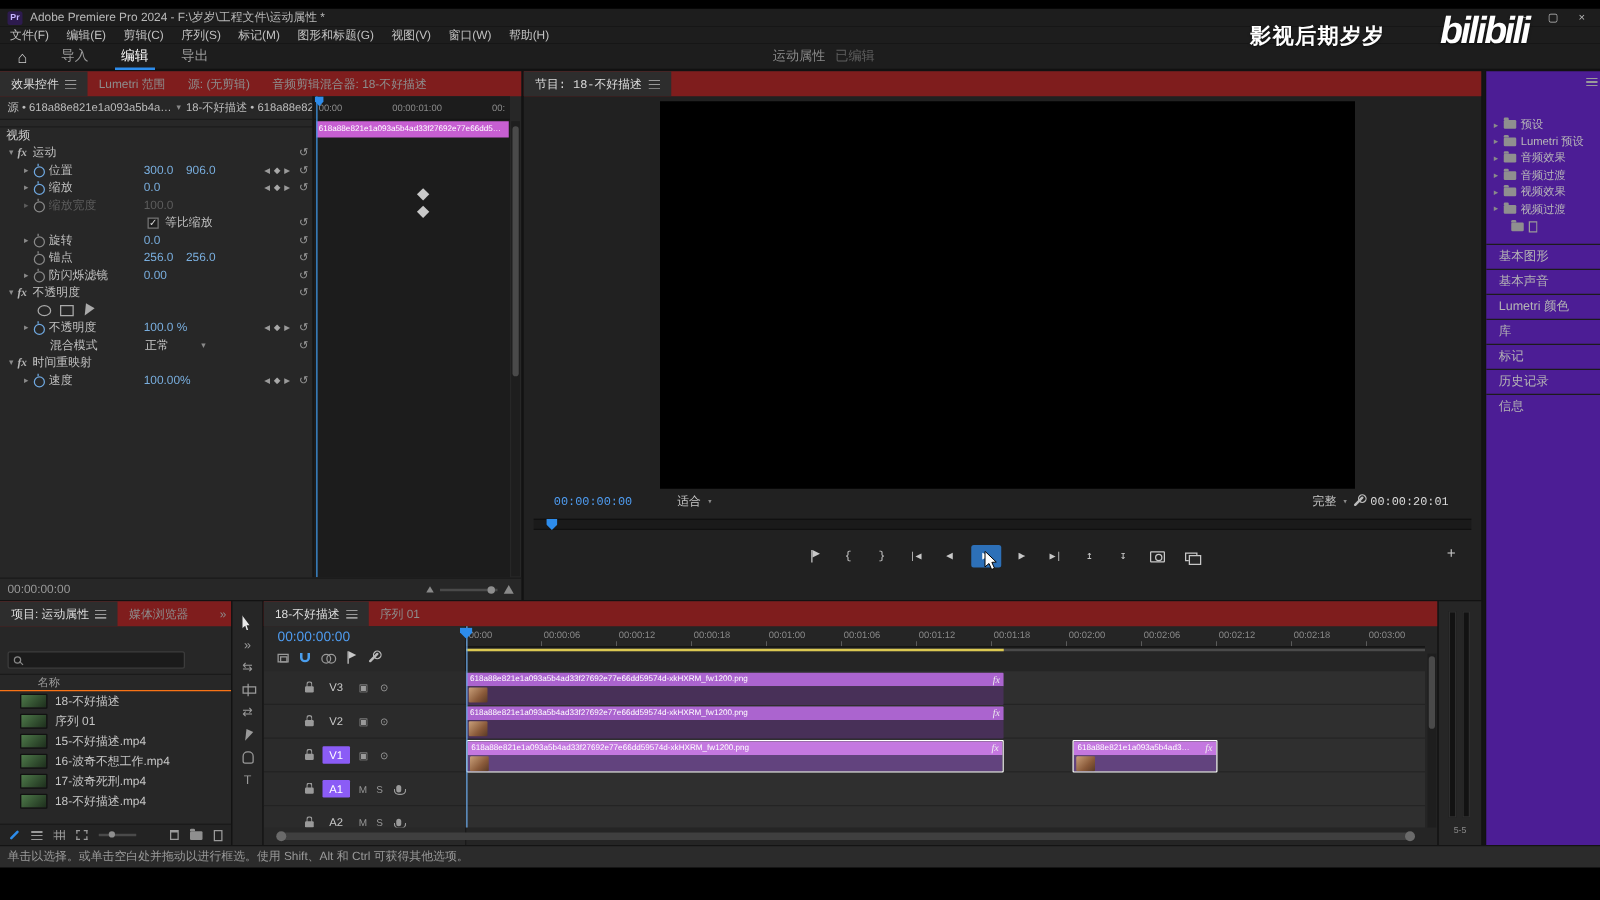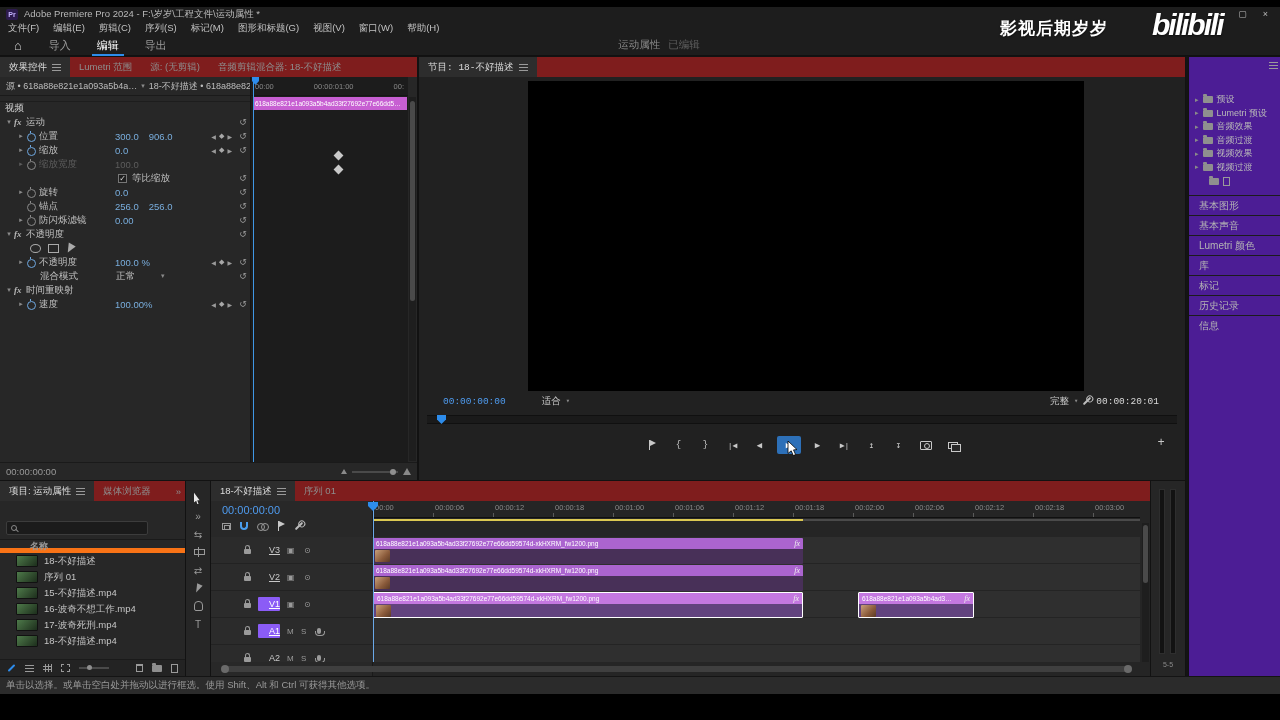--- a/index.html
+++ b/index.html
@@ -96,21 +96,21 @@
 .ic-fold{display:inline-block;width:10px;height:7px;background:#8f8f8f;border-radius:1px;position:relative;flex:none;}
 .ic-fold::before{content:"";position:absolute;top:-2px;left:0;width:4px;height:2px;background:#8f8f8f;border-radius:1px 1px 0 0;}
 .rp-tab{height:20px;line-height:20px;padding-left:10px;color:#b5b5b5;font-size:10px;border-top:1px solid #1c1c1c;white-space:nowrap;overflow:hidden;}
 .rp-menu{position:absolute;right:5px;top:5px;}
 
 .pj-file{display:flex;align-items:center;gap:5px;padding:4px 8px;color:#b5b5b5;font-size:9.5px;}
 .pj-search{position:absolute;left:6px;top:40px;width:142px;height:14px;background:#1b1b1b;border:1px solid #3c3c3c;border-radius:2px;display:flex;align-items:center;padding:0 4px;gap:4px;}
 .pj-search input{background:transparent;border:none;outline:none;color:#ccc;font-size:9px;width:110px;}
 .ic-srch{display:inline-block;width:6px;height:6px;border:1px solid #888;border-radius:50%;position:relative;flex:none;}
 .ic-srch::after{content:"";position:absolute;width:4px;height:1px;background:#888;transform:rotate(45deg);right:-3px;bottom:-1px;}
-.pj-head{position:absolute;left:0;top:58px;width:100%;height:14px;border-top:1px solid #1a1a1a;border-bottom:5px solid #f97316;color:#9a9a9a;font-size:9px;line-height:13px;padding-left:30px;font-weight:bold;}
+.pj-head{position:absolute;left:0;top:58px;width:100%;height:14px;border-top:1px solid #1a1a1a;border-bottom:1px solid #f97316;color:#9a9a9a;font-size:9px;line-height:13px;padding-left:30px;}
 .pj-list{position:absolute;left:0;top:72px;width:100%;height:104px;overflow:hidden;}
 .pj-item{display:flex;align-items:center;height:16px;padding-left:16px;gap:6px;color:#c5c5c5;font-size:9.5px;white-space:nowrap;overflow:hidden;}
 .pj-thumb{width:22px;height:12px;border-radius:1px;background:linear-gradient(135deg,#4e7a4a,#1d2e1c);flex:none;border:1px solid #111;}
 .pj-foot{position:absolute;left:0;bottom:0;width:100%;height:17px;background:#232323;border-top:1px solid #1a1a1a;display:flex;align-items:center;gap:9px;padding:0 7px;}
 .ic-pencil{display:inline-block;width:9px;height:2px;background:#2d8ceb;transform:rotate(-45deg);border-radius:1px;}
 .ic-rows{display:inline-block;width:9px;height:8px;background:repeating-linear-gradient(0deg,#9a9a9a 0 1px,transparent 1px 3px);}
 .ic-grid{display:inline-block;width:9px;height:8px;background-image:linear-gradient(#9a9a9a 1px,transparent 1px),linear-gradient(90deg,#9a9a9a 1px,transparent 1px);background-size:3px 3px;background-position:-1px -1px;}
 .ic-free{display:inline-block;width:9px;height:8px;border:1px dashed #9a9a9a;}
 .ic-page{display:inline-block;width:7px;height:9px;border:1px solid #9a9a9a;}
 .ic-trash{display:inline-block;width:7px;height:8px;border:1px solid #9a9a9a;border-top:2px solid #9a9a9a;margin-left:auto;}
@@ -137,21 +137,21 @@
 .tl-ruler{position:absolute;left:162px;right:10px;top:20px;height:17px;overflow:hidden;border-bottom:1px solid #101010;}
 .tl-ruler .ticks{position:absolute;left:0;right:0;bottom:0;height:4px;background:repeating-linear-gradient(90deg,#5a5a5a 0 1px,transparent 1px 60px);}
 .tl-labels{display:flex;}
 .trl{flex:none;width:60px;font-size:7.5px;color:#8a8a8a;padding-left:2px;line-height:14px;white-space:nowrap;}
 .renderbar{position:absolute;left:162px;right:10px;top:38px;height:2px;background:#4a4a4a;}
 .renderbar .yellow{position:absolute;left:0;top:0;width:430px;height:2px;background:#dcc952;}
 .tracks{position:absolute;left:0;top:42px;right:10px;bottom:14px;overflow:hidden;}
 .tlrow{position:absolute;left:0;right:0;display:flex;}
 .thead{width:162px;flex:none;background:#2b2b2b;border-bottom:1px solid #222;display:flex;align-items:center;position:relative;}
 .tlane{flex:1;background:#2f2f2f;border-bottom:1px solid #242424;}
-.tlabel{position:absolute;left:47px;width:22px;height:14px;line-height:14px;text-align:right;color:#c8c8c8;font-size:9px;border-radius:1px;text-decoration:underline;}
+.tlabel{position:absolute;left:47px;width:22px;height:14px;line-height:14px;text-align:center;color:#c8c8c8;font-size:9px;border-radius:1px;}
 .tlabel.src{background:#8b5cf6;color:#fff;}
 .ic-lock{position:absolute;left:33px;width:7px;height:5px;background:#9a9a9a;border-radius:1px;margin-top:2px;}
 .ic-lock::before{content:"";position:absolute;top:-4px;left:1px;width:3px;height:4px;border:1px solid #9a9a9a;border-bottom:none;border-radius:3px 3px 0 0;}
 .th-ic{position:absolute;font-size:8px;color:#9a9a9a;}
 .ic-mic{position:absolute;width:4px;height:6px;background:#9a9a9a;border-radius:2px;}
 .ic-mic::after{content:"";position:absolute;left:-2px;top:3px;width:8px;height:4px;border:1px solid #9a9a9a;border-top:none;border-radius:0 0 4px 4px;}
 .clip{position:absolute;height:26px;overflow:hidden;border-radius:1px;}
 .clip .bar{height:11px;background:#ab64cf;color:#fff;font-size:6.5px;line-height:11px;padding:0 3px;display:flex;white-space:nowrap;overflow:hidden;}
 .clip .bar .nm{flex:1;overflow:hidden;}
 .clipfx{font-family:"Liberation Serif",serif;font-style:italic;font-size:8px;color:#f0f0f0;padding-left:4px;}

